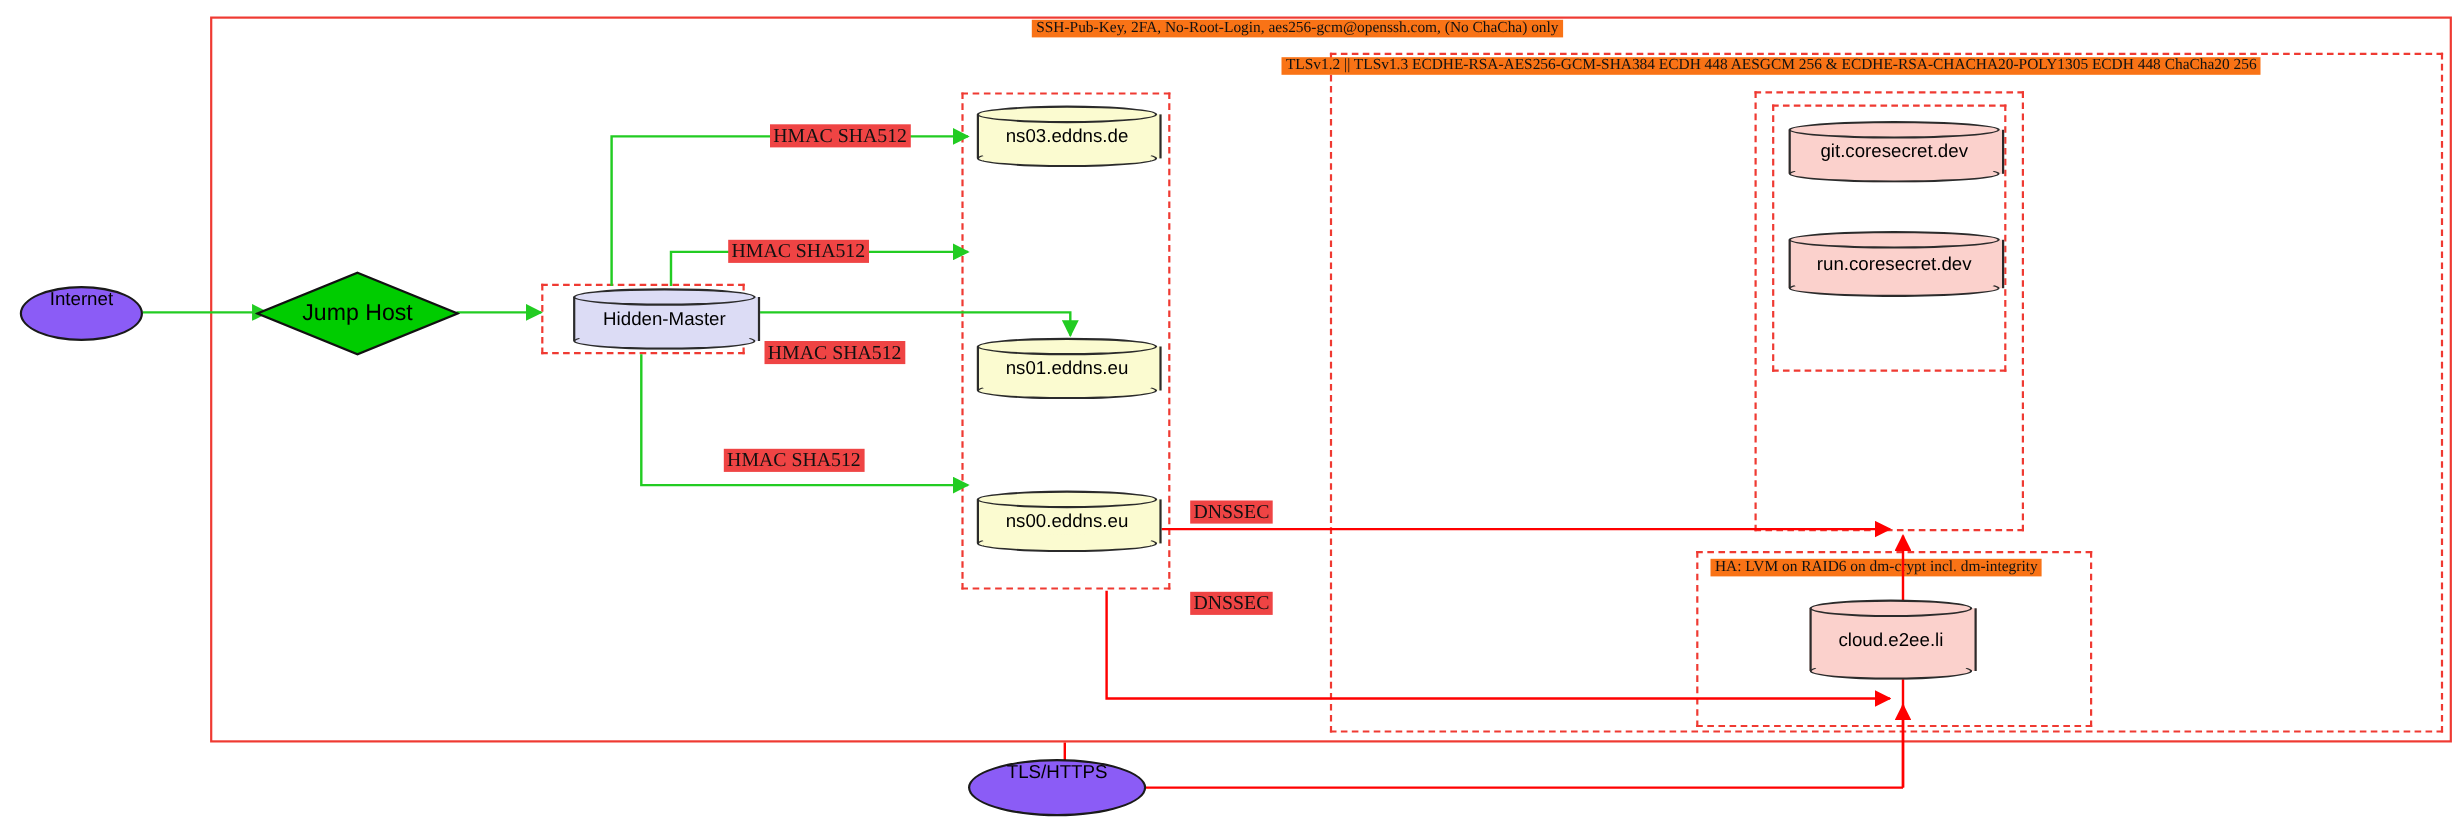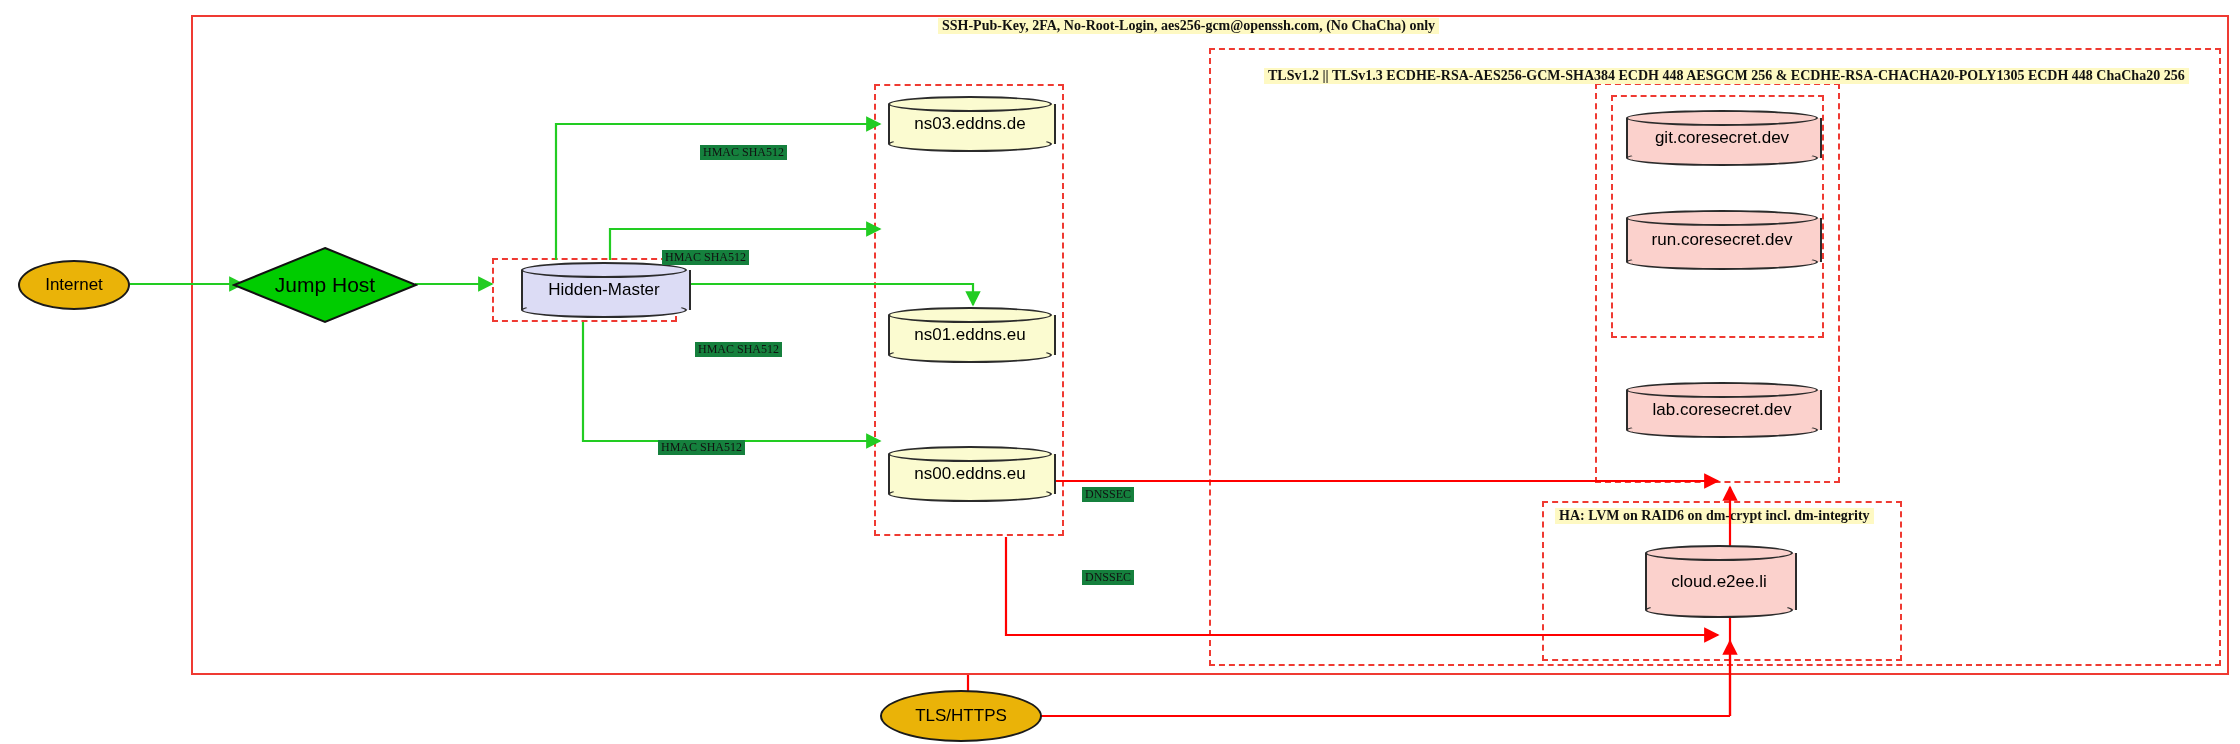--- a/index.html
+++ b/index.html
@@ -14,35 +14,35 @@
   .cyl .bot{position:absolute;left:0;bottom:0;width:100%;height:16px;border:2px solid #2b2b2b;
      border-radius:50%/50%;box-sizing:border-box;border-top-color:transparent;}
   .cyl .lbl{position:absolute;left:0;top:0;width:100%;height:100%;display:flex;
      align-items:center;justify-content:center;font-size:17px;color:#000;z-index:4;white-space:nowrap;}
 
   .cyl.yellow .body,.cyl.yellow .top,.cyl.yellow .bot{background:#fbfbd0;}
   .cyl.lav .body,.cyl.lav .top,.cyl.lav .bot{background:#dcdcf5;}
   .cyl.pink .body,.cyl.pink .top,.cyl.pink .bot{background:#fbd1cc;}
 
   .ellipse{position:absolute;border:2px solid #1a1a1a;border-radius:50%;
-     background:#eab308;display:flex;align-items:center;justify-content:center;
+     background:#8b5cf6;display:flex;align-items:flex-start;justify-content:center;
      font-size:17px;color:#000;box-sizing:border-box;}
 
   .diamond{position:absolute;}
   .diamond .dtxt{position:absolute;left:0;top:0;width:100%;height:100%;display:flex;
      align-items:center;justify-content:center;font-size:21px;color:#000;z-index:3;}
 
   .cluster{position:absolute;box-sizing:border-box;border:2px dashed #ef3a32;background:transparent;}
   .cluster.solid{border-style:solid;}
 
   .clabel{position:absolute;font-family:"Liberation Serif",serif;font-size:14px;color:#111;
-     white-space:nowrap;background:#fef9c3;padding:0 4px;font-weight:bold;}
+     white-space:nowrap;background:#f97316;padding:0 4px;}
 
-  .edgelabel{position:absolute;font-family:"Liberation Serif",serif;font-size:12px;color:#111;
-     white-space:nowrap;background:#15803d;padding:0 3px;margin-top:32px;}
+  .edgelabel{position:absolute;font-family:"Liberation Serif",serif;font-size:18px;color:#111;
+     white-space:nowrap;background:#ef4444;padding:0 3px;}
 </style>
 </head>
 <body>
 
 <div id="stage">
 
   <div class="cluster solid" style="left:191px;top:15px;width:2038px;height:660px;"></div>
 
   <div class="cluster" style="left:1209px;top:48px;width:1012px;height:618px;"></div>
 
@@ -51,21 +51,21 @@
   <div class="cluster" style="left:492px;top:258px;width:185px;height:64px;"></div>
 
   <div class="cluster" style="left:1595px;top:83px;width:245px;height:400px;"></div>
 
   <div class="cluster" style="left:1611px;top:95px;width:213px;height:243px;"></div>
 
   <div class="cluster" style="left:1542px;top:501px;width:360px;height:160px;"></div>
 
   <div class="clabel" style="left:938px;top:18px;">SSH-Pub-Key, 2FA, No-Root-Login, aes256-gcm@openssh.com, (No ChaCha) only</div>
 
-  <div class="clabel" style="left:1264px;top:52px;margin-top:16px;">TLSv1.2 || TLSv1.3 ECDHE-RSA-AES256-GCM-SHA384 ECDH 448 AESGCM 256 &amp; ECDHE-RSA-CHACHA20-POLY1305 ECDH 448 ChaCha20 256</div>
+  <div class="clabel" style="left:1165px;top:52px;">TLSv1.2 || TLSv1.3 ECDHE-RSA-AES256-GCM-SHA384 ECDH 448 AESGCM 256 &amp; ECDHE-RSA-CHACHA20-POLY1305 ECDH 448 ChaCha20 256</div>
 
   <div class="clabel" style="left:1555px;top:508px;">HA: LVM on RAID6 on dm-crypt incl. dm-integrity</div>
 
   <svg id="wires" viewBox="0 0 2240 744" xmlns="http://www.w3.org/2000/svg">
     <defs>
       <marker id="ga" viewBox="0 0 10 10" refX="9" refY="5" markerWidth="7" markerHeight="7" orient="auto-start-reverse">
         <path d="M0,0 L10,5 L0,10 z" fill="#22cc22"></path>
       </marker>
       <marker id="ra" viewBox="0 0 10 10" refX="9" refY="5" markerWidth="7" markerHeight="7" orient="auto-start-reverse">
         <path d="M0,0 L10,5 L0,10 z" fill="#ff0000"></path>
@@ -148,26 +148,20 @@
     <div class="lbl">git.coresecret.dev</div>
   </div>
 
   <div class="cyl pink" style="left:1626px;top:210px;width:192px;height:60px;">
     <div class="body"></div>
     <div class="bot"></div>
     <div class="top"></div>
     <div class="lbl">run.coresecret.dev</div>
   </div>
 
-  <div class="cyl pink" style="left:1626px;top:382px;width:192px;height:56px;">
-    <div class="body"></div>
-    <div class="bot"></div>
-    <div class="top"></div>
-    <div class="lbl">lab.coresecret.dev</div>
-  </div>
 
   <div class="cyl pink" style="left:1645px;top:545px;width:148px;height:73px;">
     <div class="body"></div>
     <div class="bot"></div>
     <div class="top"></div>
     <div class="lbl">cloud.e2ee.li</div>
   </div>
 
   <div class="ellipse" style="left:880px;top:690px;width:162px;height:52px;">
     <span>TLS/HTTPS</span>

